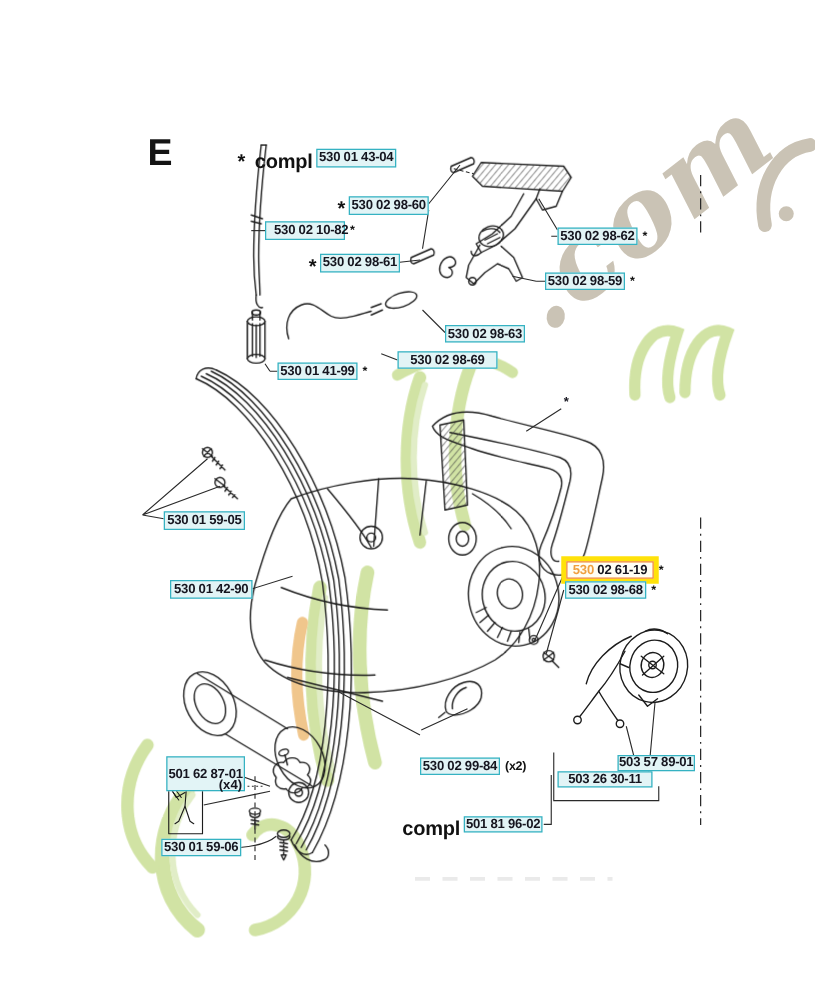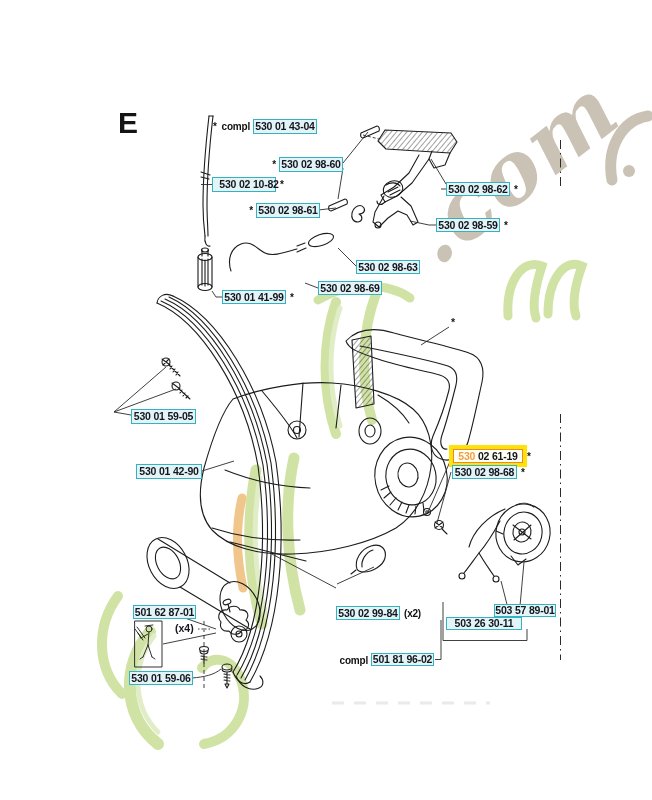--- a/index.html
+++ b/index.html
@@ -7,21 +7,21 @@
          font-family:"Liberation Sans",sans-serif;}
   .stage svg{position:absolute;left:0;top:0;}
   #labels{position:absolute;inset:0;}
   .section-letter{position:absolute;font-weight:900;font-size:30px;color:#141414;
                   letter-spacing:1px;}
   .plabel{position:absolute;display:flex;align-items:center;justify-content:center;
           box-sizing:border-box;border:1px solid #35b2c2;background:#e2f4f6;
           font-weight:bold;font-size:10.5px;line-height:1;color:#15151f;
           letter-spacing:-0.2px;white-space:nowrap;}
   .plabel .pre{position:absolute;right:100%;margin-right:4px;top:2px;border:none;
-               background:none;font-size:10px;color:#111;}
+               background:none;font-size:16px;color:#111;}
   .plabel .post{position:absolute;left:100%;margin-left:5px;top:2px;border:none;
                background:none;font-size:10px;color:#111;}
   .plabel.highlight{border:1px solid #ef8632;background:#fffef4;
                     box-shadow:0 0 0 4px #ffe20a;}
   .plabel.highlight .orange{color:#f0a040;}
   .note{position:absolute;font-weight:bold;font-size:10.5px;color:#15151f;}
 </style>
 </head>
 <body>
 
@@ -252,32 +252,32 @@
   <div class="section-letter" style="left:118px;top:106px;">E</div>
 
   <div id="labels">
       <div class="plabel" style="left: 253px; top: 119px; width: 64px; height: 15px;">530 01 43-04<span class="pre">* compl</span></div>
       <div class="plabel" style="left: 279px; top: 157px; width: 64px; height: 15px;">530 02 98-60<span class="pre">*</span></div>
       <div class="plabel" style="left: 212px; top: 177px; width: 64px; height: 15px; padding-left: 10px;">530 02 10-82<span class="post">*</span></div>
       <div class="plabel" style="left: 256px; top: 203px; width: 64px; height: 15px;">530 02 98-61<span class="pre">*</span></div>
       <div class="plabel" style="left: 446px; top: 182px; width: 64px; height: 14px;">530 02 98-62<span class="post">*</span></div>
       <div class="plabel" style="left: 436px; top: 218px; width: 64px; height: 14px;">530 02 98-59<span class="post">*</span></div>
       <div class="plabel" style="left: 356px; top: 260px; width: 64px; height: 14px;">530 02 98-63</div>
-      <div class="plabel" style="left: 318px; top: 281px; width: 64px; height: 14px;">530 02 98-69</div>
+      <div class="plabel" style="left: 318px; top: 281px; width: 80px; height: 14px;">530 02 98-69</div>
       <div class="plabel" style="left: 222px; top: 290px; width: 64px; height: 14px;">530 01 41-99<span class="post">*</span></div>
       <div class="plabel" style="left: 131px; top: 409px; width: 65px; height: 15px; text-align: center;">530 01 59-05</div>
       <div class="plabel" style="left: 136px; top: 464px; width: 66px; height: 15px;">530 01 42-90</div>
       <div class="plabel highlight" style="left: 453px; top: 449px; width: 70px; height: 14px;">
         <span class="orange">530</span>
         <span>&nbsp;02 61-19</span>
         <span class="post">*</span>
       </div>
       <div class="plabel" style="left: 452px; top: 465px; width: 65px; height: 14px;">530 02 98-68<span class="post">*</span></div>
       <div class="plabel" style="left: 336px; top: 606px; width: 64px; height: 14px;">530 02 99-84<span class="post">(x2)</span></div>
       <div class="plabel" style="left: 446px; top: 604px; width: 62px; height: 13px; margin-left: 48px;">503 57 89-01</div>
       <div class="plabel" style="left: 446px; top: 617px; width: 76px; height: 13px;">503 26 30-11</div>
       <div class="plabel" style="left: 371px; top: 653px; width: 63px; height: 13px;">501 81 96-02<span class="pre">compl</span></div>
-      <div class="plabel" style="left: 133px; top: 605px; width: 63px; height: 14px;">501 62 87-01</div>
+      <div class="plabel" style="left: 133px; top: 605px; width: 63px; height: 28px;">501 62 87-01</div>
       <div class="plabel" style="left: 129px; top: 671px; width: 64px; height: 14px;">530 01 59-06</div>
       <div class="note" style="left: 175px; top: 622px;">(x4)</div>
       <div class="note" style="left: 451px; top: 316px;">*</div>
     </div>
 </div>
 
 </body></html>

